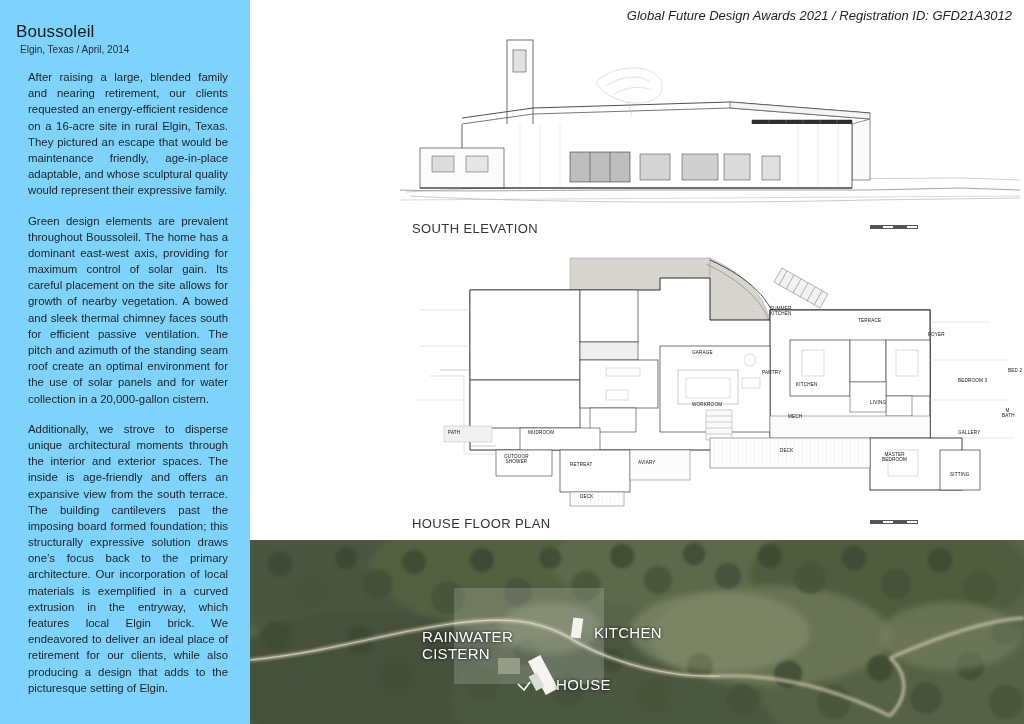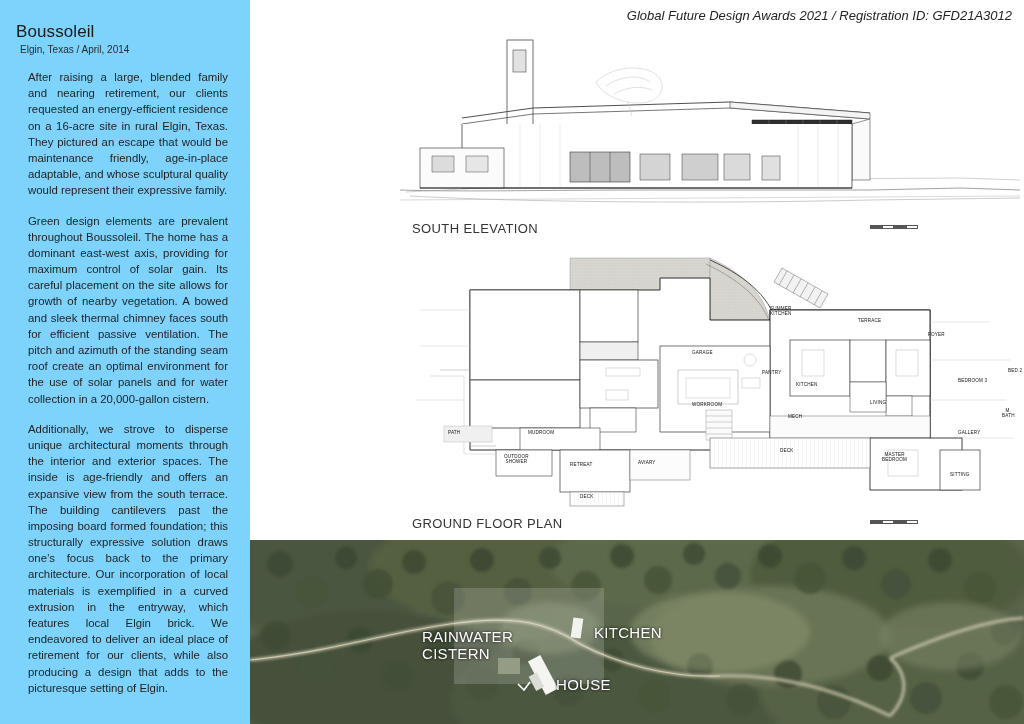--- a/index.html
+++ b/index.html
@@ -358,21 +358,21 @@
       <div class="room" style="left:548px; top:180px;">GALLERY</div>
       <div class="room" style="left:94px;  top:204px;">OUTDOOR<br>SHOWER</div>
       <div class="room" style="left:160px; top:212px;">RETREAT</div>
       <div class="room" style="left:228px; top:210px;">AVIARY</div>
       <div class="room" style="left:370px; top:198px;">DECK</div>
       <div class="room" style="left:472px; top:202px;">MASTER<br>BEDROOM</div>
       <div class="room" style="left:540px; top:222px;">SITTING</div>
       <div class="room" style="left:170px; top:244px;">DECK</div>
     </div>
 
-    <div class="caption" id="plan-caption">GROUND FLOOR PLAN</div>
+    <div class="caption" id="plan-caption">HOUSE FLOOR PLAN</div>
 
     <div class="scalebar" style="left:620px; top:514px;">
       <span class="seg dark"></span>
         <span class="seg"></span>
         <span class="seg dark"></span>
         <span class="seg"></span>
     </div>
 
     <div id="aerial">
       <svg width="774" height="184" viewBox="0 0 774 184" xmlns="http://www.w3.org/2000/svg" preserveAspectRatio="none">

